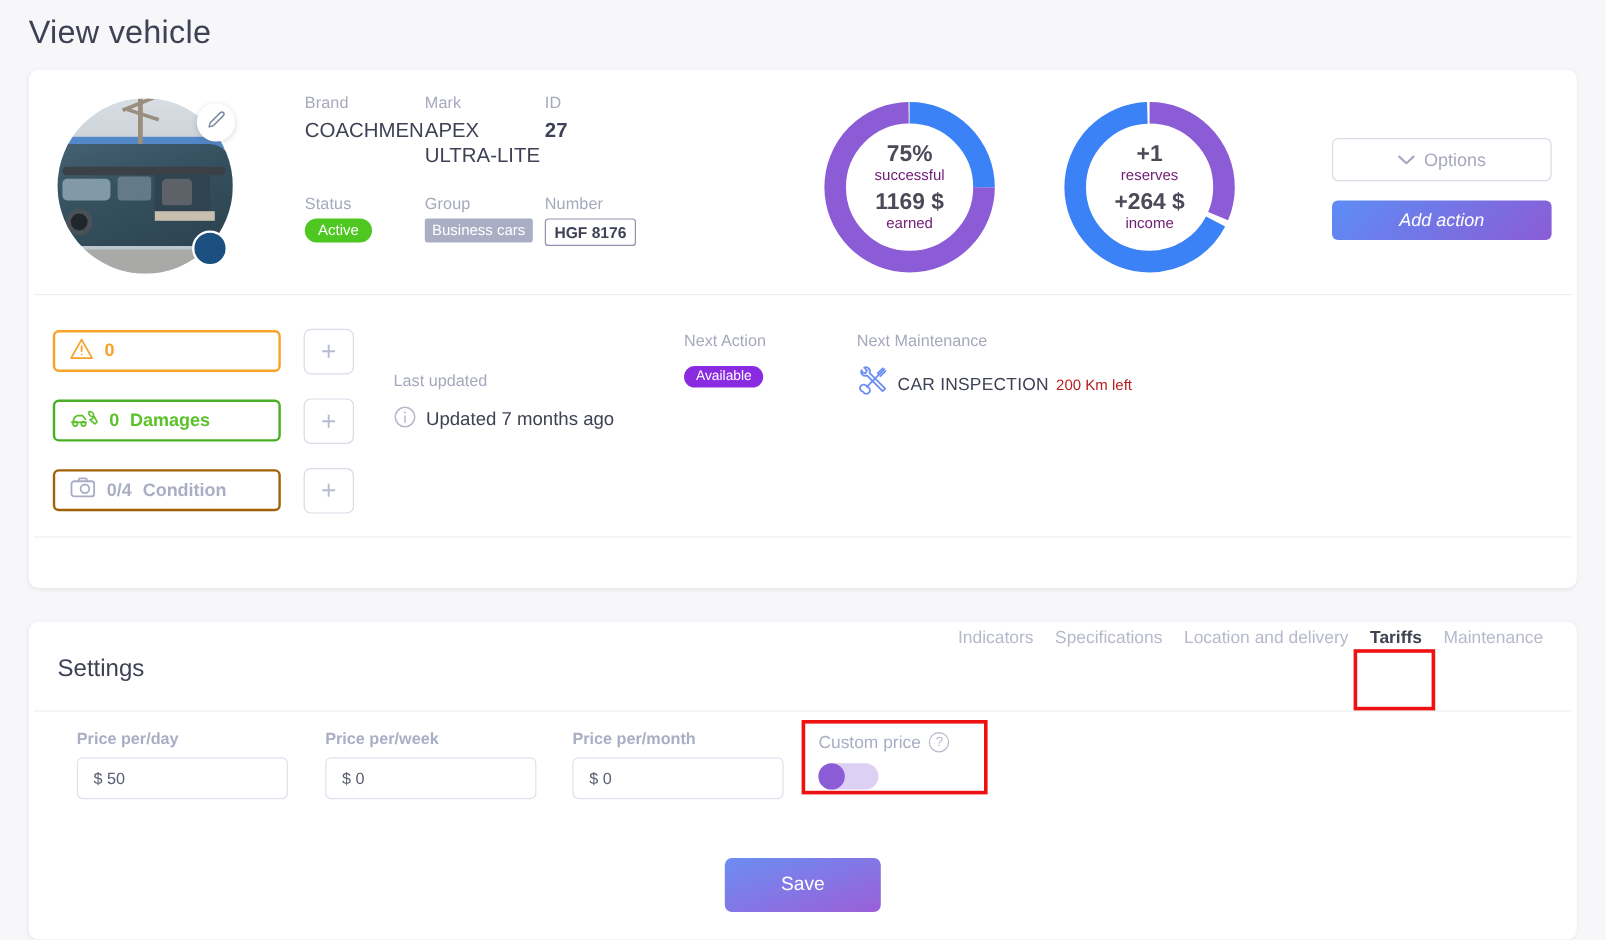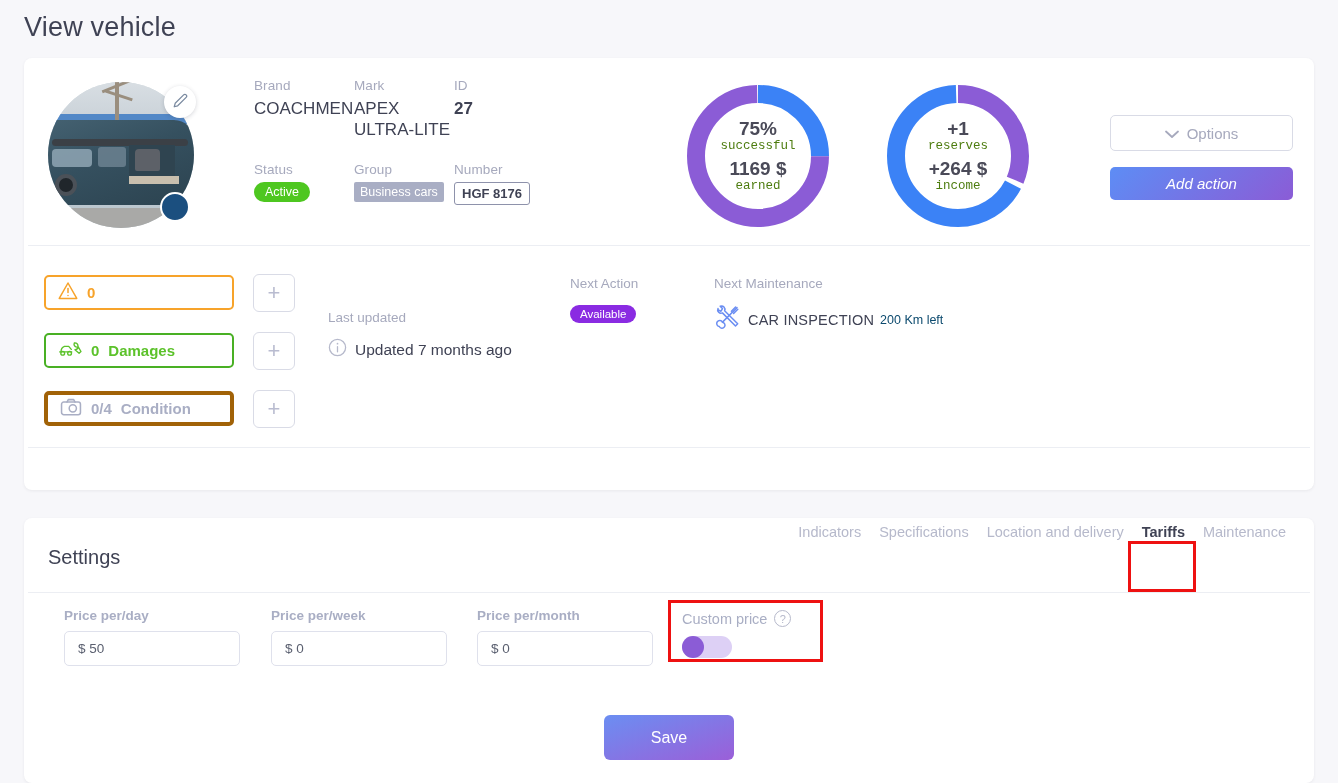--- a/index.html
+++ b/index.html
@@ -101,21 +101,21 @@
   
   .donut { position: absolute; width: 148px; height: 148px; }
   #donut-successful { left: 684px; top: 82px; }
   #donut-income { left: 884px; top: 82px; }
   .donut-center {
     position: absolute; left: 0; top: 0; width: 100%; height: 100%;
     display: flex; flex-direction: column; align-items: center; justify-content: center;
     text-align: center;
   }
   .d-big { font-size: 19px; font-weight: 700; color: #4a4a58; line-height: 20px; }
-  .d-sub { font-size: 12.5px; color: #4d7c0f; line-height: 15px; margin-bottom: 5px; font-family: Liberation Mono, monospace; }
+  .d-sub { font-size: 12.5px; color: #701a75; line-height: 15px; margin-bottom: 5px; }
 
   
   .btn-options {
     position:absolute; left:1110px; top:115px; width:183px; height:36px;
     border:1px solid #d9dbe6; border-radius:5px; background:#fff;
     display:flex; align-items:center; justify-content:center; gap:8px;
     color:#a6a9bd; font-size:15px; cursor:pointer;
   }
   .btn-add-action {
     position:absolute; left:1110px; top:167px; width:183px; height:33px;
@@ -129,21 +129,21 @@
   .chip {
     position:absolute; left:44px; width:190px; height:35px;
     border-radius:5px; background:#fff; display:flex; align-items:center;
     gap:9px; padding:0 12px; cursor:pointer;
   }
   .chip-text { font-size:15px; font-weight:700; }
   #chip-alerts { top:275px; border:2px solid #f7a32a; }
   #chip-alerts .chip-text { color:#f7a32a; }
   #chip-damages { top:333px; border:2px solid #49b024; }
   #chip-damages .chip-text { color:#5cc22b; }
-  #chip-condition { top:391px; border:4px solid #a16207; }
+  #chip-condition { top:391px; border:2px solid #a16207; }
   #chip-condition .chip-text { color:#a9aec4; }
 
   .plus-btn {
     position:absolute; left:253px; width:42px; height:38px;
     border:1px solid #d9dbe6; border-radius:6px; background:#fff;
     display:flex; align-items:center; justify-content:center;
     color:#b9bcd0; font-size:22px; font-weight:300; cursor:pointer;
   }
   #plus-alerts { top:274px; }
   #plus-damages { top:332px; }
@@ -154,21 +154,21 @@
   .info-label { font-size:13.5px; color:#a6a9bd; margin-bottom:13px; }
   .info-value { font-size:15.5px; color:#3f4254; display:flex; align-items:center; gap:8px; }
   #info-updated { left:328px; top:276px;margin-top:34px; }
   #info-next-action { left:570px; top:276px; }
   #info-next-maint { left:714px; top:276px; }
   .badge-available {
     display:inline-block; background:#8a2be2; color:#fff; font-size:11.5px;
     padding:3px 10px; border-radius:10px; font-weight:500;
   }
   .maint-name { font-size:14.5px; color:#3f4254; letter-spacing:.2px; }
-  .maint-km { font-size:12.5px; color:#0c4a6e;text-align:center; }
+  .maint-km { font-size:12.5px; color:#b91c1c;text-align:center; }
 
   
   .settings-title { position:absolute; left:48px; top:546px; font-size:20px; color:#3f4254; }
   .tabs { position:absolute; right:52px; top:524px; display:flex; gap:18px; align-items:baseline; }
   .tab { font-size:14.5px; color:#b6b9cb; cursor:pointer; white-space:nowrap; }
   .tab.active { color:#3f4254; font-weight:700; }
 
   .field { position:absolute; top:608px; }
   .field-label { font-size:13.5px; color:#a9aec4; font-weight:700; margin-bottom:8px; }
   .field-input {

